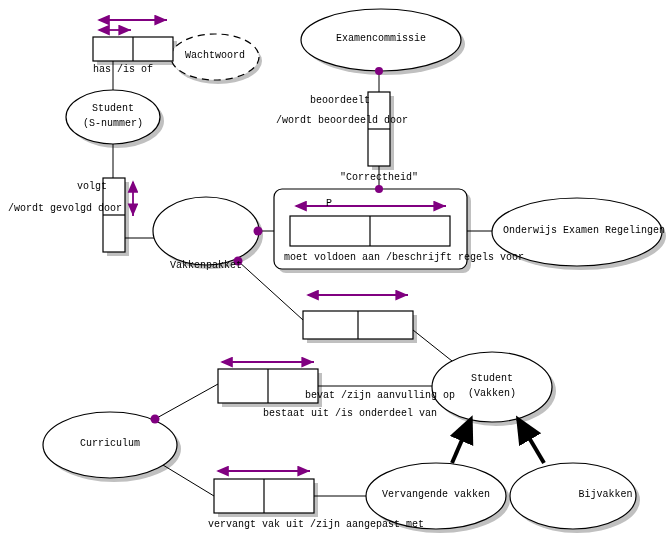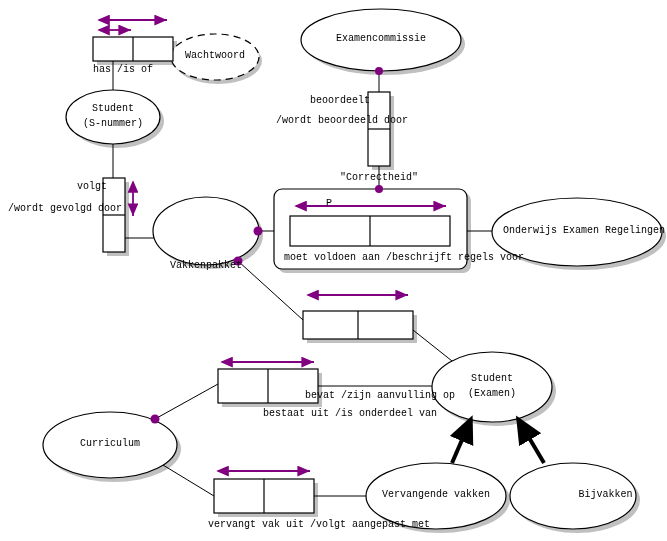--- a/index.html
+++ b/index.html
@@ -139,21 +139,21 @@
   <div class="lbl ent-lbl" style="left:66px;top:103px;width:94px;">Student</div>
   <div class="lbl ent-lbl" style="left:66px;top:118px;width:94px;">(S-nummer)</div>
 
   <div class="lbl ent-lbl" style="left:301px;top:33px;width:160px;">Examencommissie</div>
 
   <div class="lbl ent-lbl" style="left:153px;top:224px;width:106px;margin-top:36px;">Vakkenpakket</div>
 
   <div class="lbl ent-lbl" style="left:499px;top:225px;width:170px;">Onderwijs Examen Regelingen</div>
 
   <div class="lbl ent-lbl" style="left:432px;top:373px;width:120px;">Student</div>
-  <div class="lbl ent-lbl" style="left:432px;top:388px;width:120px;">(Examen)</div>
+  <div class="lbl ent-lbl" style="left:432px;top:388px;width:120px;">(Vakken)</div>
 
   <div class="lbl ent-lbl" style="left:366px;top:489px;width:140px;">Vervangende vakken</div>
 
   <div class="lbl ent-lbl" style="left:43px;top:438px;width:134px;">Curriculum</div>
 
   <div class="lbl ent-lbl" style="left:510px;top:489px;width:151px;margin-left:20px;">Bijvakken</div>
 
   <div class="lbl" style="left:93px;top:64px;">has  /is of</div>
 
   <div class="lbl" style="left:77px;top:181px;">volgt</div>
@@ -163,14 +163,14 @@
   <div class="lbl" style="left:276px;top:115px;">/wordt beoordeeld door</div>
 
   <div class="lbl" style="left:340px;top:172px;">"Correctheid"</div>
   <div class="lbl" style="left:284px;top:252px;">moet voldoen aan  /beschrijft regels voor</div>
   <div class="lbl" style="left:326px;top:198px;">P</div>
 
   <div class="lbl" style="left:305px;top:342px;margin-top:48px;">bevat  /zijn aanvulling op</div>
 
   <div class="lbl" style="left:215px;top:408px;padding-left:48px;">bestaat uit  /is onderdeel van</div>
 
-  <div class="lbl" style="left:208px;top:519px;">vervangt vak uit  /volgt aangepast met</div>
+  <div class="lbl" style="left:208px;top:519px;">vervangt vak uit  /zijn aangepast met</div>
 </div>
 
 </body></html>

